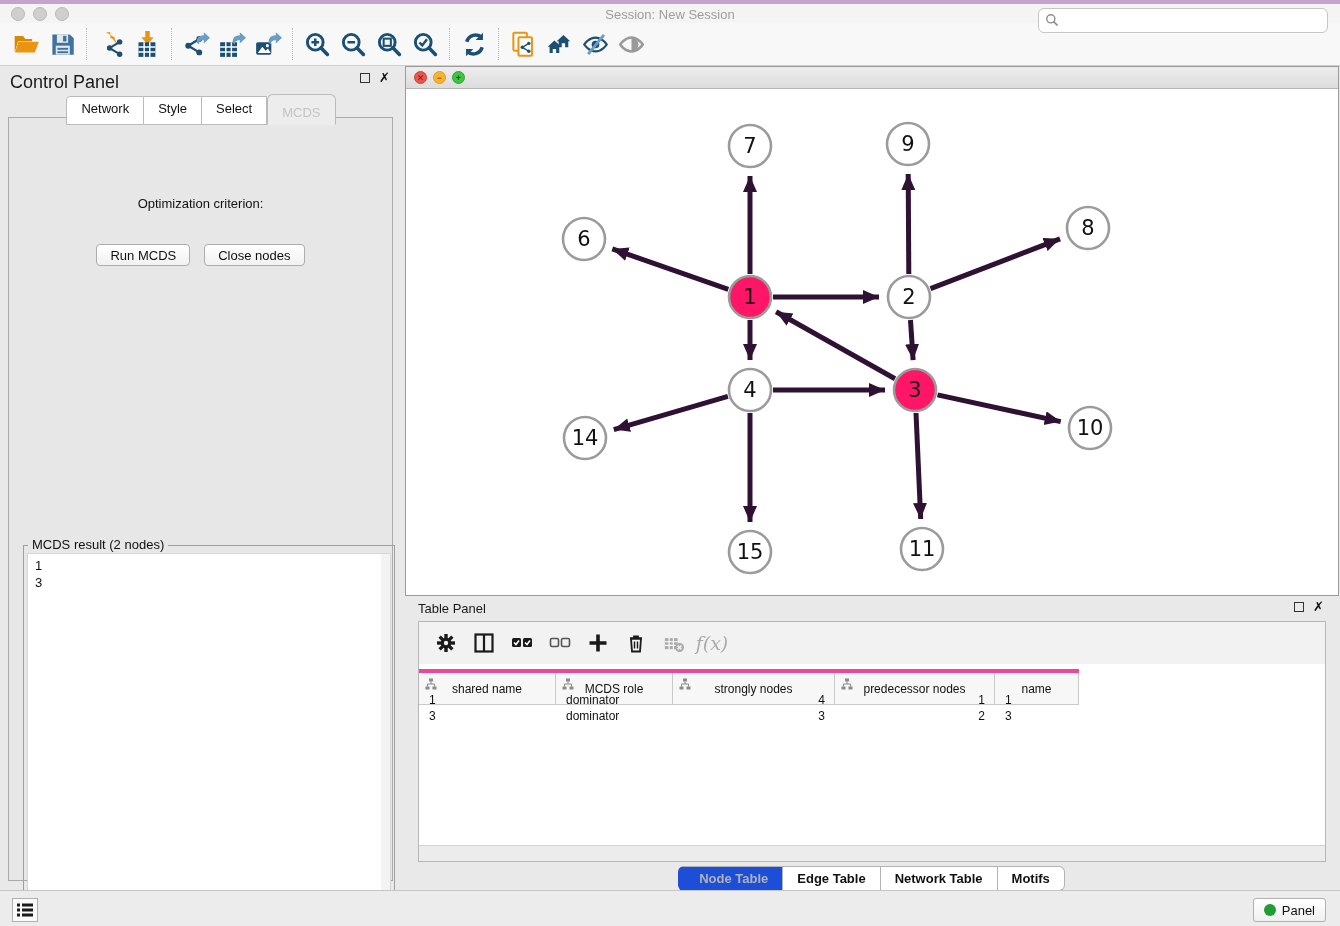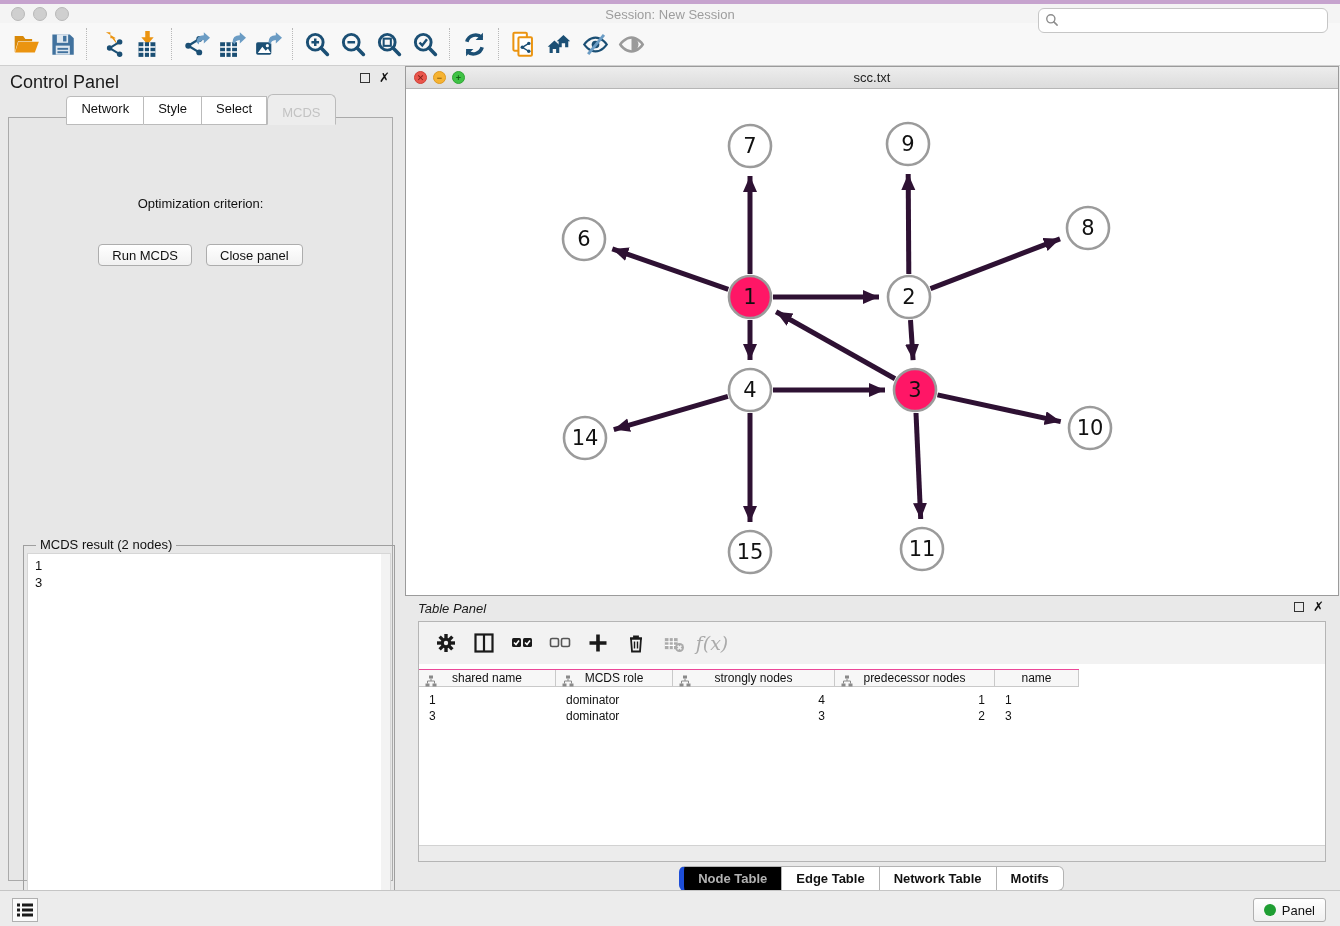--- a/index.html
+++ b/index.html
@@ -35,55 +35,55 @@
   .cp-tab.active { background:#ededed; color:#c3c3c3; border-radius:6px 6px 0 0; border-left:1px solid #bbb; border-bottom:1px solid #ededed; padding-top:10px; margin-top:-2px; }
   .opt-label { position:absolute; left:0; right:0; top:78px; text-align:center; font-size:13px; color:#111; }
   .cp-select { position:absolute; left:45px; top:92px; width:310px; height:23px; background:#fff; border:1px solid #aeaeae; border-radius:4px; font-size:13px; display:flex; align-items:center; padding-left:11px; color:#111; }
   .spinner { position:absolute; right:9px; top:4px; display:flex; flex-direction:column; gap:2px; }
   .spinner i { width:0; height:0; border-left:4px solid transparent; border-right:4px solid transparent; }
   .spinner .up { border-bottom:5px solid #444; }
   .spinner .dn { border-top:5px solid #444; }
   .cp-btnrow { position:absolute; left:0; right:0; top:126px; display:flex; justify-content:center; gap:14px; }
   .cp-btn { min-width:92px; height:22px; background:linear-gradient(#ffffff,#f1f1f1); border:1px solid #adadad; border-radius:4px; font-size:13px; padding:0 13px; color:#111; display:flex; align-items:center; justify-content:center; }
   .mcds-field { position:absolute; left:14px; top:427px; width:372px; height:383px; border:1px solid #9f9f9f; }
-  .mcds-legend { position:absolute; left:4px; top:-9px; background:#e7e7e7; padding:0 4px; font-size:13px; color:#111;margin-left:8px; }
+  .mcds-legend { position:absolute; left:4px; top:-9px; background:#e7e7e7; padding:0 4px; font-size:13px; color:#111; }
   .mcds-area { position:absolute; left:3px; top:7px; right:3px; bottom:3px; background:#fff; border:1px solid #d6d6d6; font-size:13px; color:#111; padding:3px 0 0 7px; line-height:17px; white-space:pre-line; }
   .mcds-scroll { position:absolute; right:0px; top:0px; bottom:0; width:9px; background:#f3f3f3; }
 
   
   .network-window { position:absolute; left:405px; top:66px; width:934px; height:530px; border:1px solid #9b9b9b; background:#fff; }
   .nw-titlebar { position:absolute; left:0; top:0; right:0; height:22px; background:linear-gradient(#ededed,#dcdcdc); border-bottom:1px solid #b6b6b6; }
   .nw-traffic { position:absolute; left:8px; top:4px; display:flex; gap:6px; }
   .nwtl { width:13px; height:13px; border-radius:50%; font-size:9px; font-weight:bold; display:flex; align-items:center; justify-content:center; }
   .nwtl.red { background:#e9564c; border:1px solid #ce4037; color:#7e1d17; }
   .nwtl.yel { background:#f6b332; border:1px solid #dd9a22; color:#8e5e0a; }
   .nwtl.grn { background:#3fc245; border:1px solid #2fa534; color:#156418; }
   .nw-title { position:absolute; left:0; right:0; top:3px; text-align:center; font-size:13px; color:#222; }
   .nw-canvas { position:absolute; left:0; top:22px; right:0; bottom:0; background:#fff; }
   .nw-canvas svg { position:absolute; left:0; top:0; }
   .graph-node-label { font-size:21px; fill:#111; font-family:"DejaVu Sans",sans-serif; }
 
   
   .table-panel { position:absolute; left:405px; top:597px; width:933px; height:293px; background:#e9e9e9; }
-  .tp-header { position:absolute; left:13px; top:4px; font-size:13px; color:#1a1a1a;font-style:italic; }
+  .tp-header { position:absolute; left:13px; top:4px; font-size:13px; color:#1a1a1a; }
   .tp-box { position:absolute; left:13px; top:24px; width:908px; height:241px; border:1px solid #b5b5b5; background:#fff; }
   .tp-toolbar { position:absolute; left:0; top:0; right:0; height:42px; background:#f2f2f2; display:flex; align-items:center; padding-left:10px; gap:4px; }
   .tp-icon { width:34px; height:32px; display:flex; align-items:center; justify-content:center; }
   .tp-icon svg { width:22px; height:22px; }
   .tp-icon .fx { font-family:"DejaVu Serif",serif; font-style:italic; font-size:19px; color:#aaa; }
-  .tp-grid-head { position:absolute; left:0; top:47px; height:18px; display:flex; background:#f7f7f7; border-top:1px solid #ec4899; border-bottom:1px solid #c9c9c9; }
+  .tp-grid-head { position:absolute; left:0; top:47px; height:36px; display:flex; background:#f7f7f7; border-top:4px solid #ec4899; border-bottom:1px solid #c9c9c9; }
   .tp-col { display:flex; align-items:center; justify-content:center; gap:6px; font-size:12px; color:#111; border-right:1px solid #c9c9c9; position:relative; }
   .tp-col svg { position:absolute; left:6px; top:5px; }
   .tp-rows { position:absolute; left:0; top:70px; right:0; }
   .tp-row { display:flex; height:16px; font-size:12px; color:#111; }
   .tp-cell { padding:0 10px; line-height:16px; overflow:hidden; }
   .tp-bottomstrip { position:absolute; left:0; right:0; bottom:0; height:16px; background:#ececec; border-top:1px solid #d2d2d2; }
   .tp-tabs { position:absolute; left:0; right:0; top:269px; display:flex; justify-content:center; }
   .tp-tab { font-size:13px; padding:4px 14px; background:#fff; border:1px solid #b3b3b3; border-left:none; color:#111; font-weight:bold; }
-  .tp-tab.active { background:#000000; color:#b2b2b2; border-left:5px solid #1d4ed8; border-radius:6px 0 0 6px; }
+  .tp-tab.active { background:#1d4ed8; color:#b2b2b2; border-left:7px solid #1d4ed8; border-radius:6px 0 0 6px; }
   .tp-tab:last-child { border-radius:0 6px 6px 0; }
 
   
   .statusbar { position:absolute; left:0; top:890px; width:1340px; height:36px; background:#ececec; border-top:1px solid #c5c5c5; }
   .sb-listbtn { position:absolute; left:12px; top:7px; width:26px; height:24px; background:#fafafa; border:1px solid #b0b0b0; display:flex; align-items:center; justify-content:center; }
   .sb-mem { position:absolute; right:14px; top:7px; height:24px; background:linear-gradient(#ffffff,#f0f0f0); border:1px solid #b0b0b0; border-radius:3px; display:flex; align-items:center; gap:6px; padding:0 10px; font-size:13px; color:#111; }
   .memdot { width:12px; height:12px; border-radius:50%; background:#1f9e33; display:inline-block; }
 </style>
 </head>
 <body>
@@ -258,38 +258,37 @@
     <div class="cp-tabs" id="cp-tabs">
         <div class="cp-tab">Network</div>
         <div class="cp-tab">Style</div>
         <div class="cp-tab">Select</div>
         <div class="cp-tab active">MCDS</div>
       </div>
     <div class="cp-box">
       <div class="opt-label">Optimization criterion:</div>
       <div class="cp-btnrow">
         <button class="cp-btn">Run MCDS</button>
-        <button class="cp-btn">Close panel</button>
+        <button class="cp-btn">Close nodes</button>
       </div>
       <div class="mcds-field">
         <span class="mcds-legend">MCDS result (2 nodes)</span>
         <div class="mcds-area" id="mcds-result">1
 3<div class="mcds-scroll"></div></div>
       </div>
     </div>
   </div>
 
   <div class="network-window">
     <div class="nw-titlebar">
       <div class="nw-traffic">
         <span class="nwtl red">✕</span>
         <span class="nwtl yel">−</span>
         <span class="nwtl grn">+</span>
       </div>
-      <div class="nw-title">scc.txt</div>
     </div>
     <div class="nw-canvas">
       <svg id="graph" width="932" height="507">
           <defs>
             <marker id="arrow" markerUnits="userSpaceOnUse" markerWidth="18" markerHeight="16" refX="16" refY="7" orient="auto">
               <path d="M0 0L16 7L0 14z" fill="#2e1133"></path>
             </marker>
           </defs>
           <line x1="344.0" y1="185.0" x2="344.0" y2="87.0" stroke="#2e1133" stroke-width="5" marker-end="url(#arrow)"></line>
           <line x1="322.3" y1="200.4" x2="206.3" y2="159.9" stroke="#2e1133" stroke-width="5" marker-end="url(#arrow)"></line>

